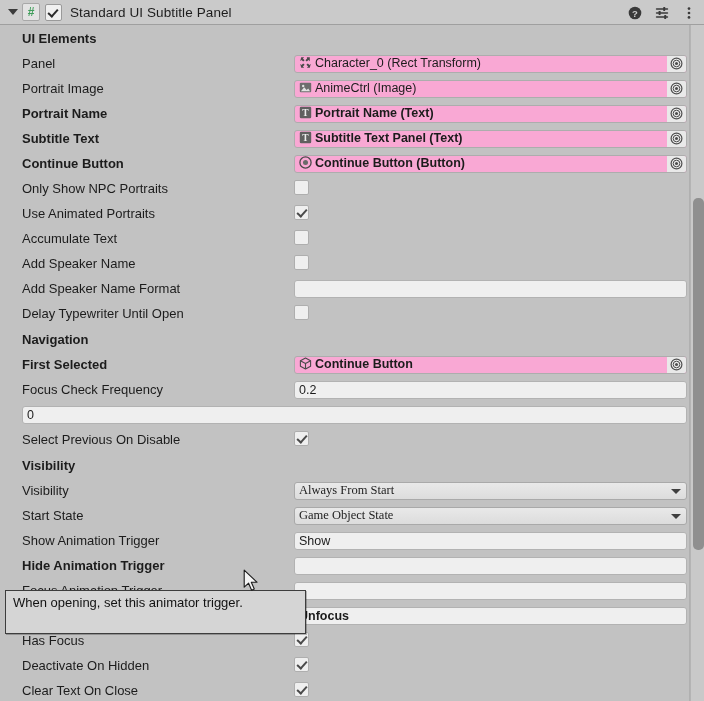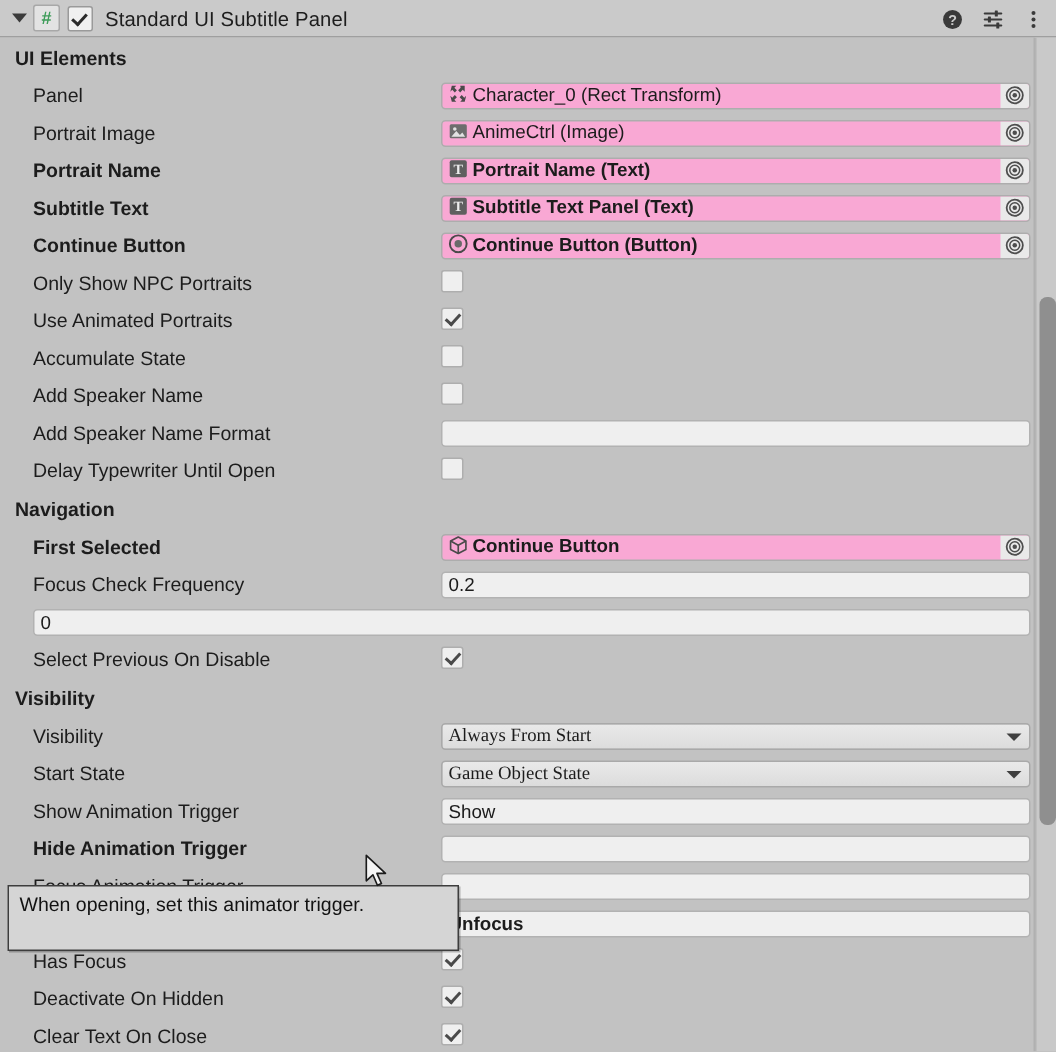--- a/index.html
+++ b/index.html
@@ -95,21 +95,21 @@
     height: 25px;
     display: flex;
     align-items: center;
     padding-left: 22px;
     box-sizing: border-box;
   }
   .section-head {
     font-size: 13px;
     font-weight: bold;
     color: #1c1c1c;
-    padding-left: 10px;
+    padding-left: 22px;
     height: 26px;
     display: flex;
     align-items: center;
   }
   .label {
     font-size: 13px;
     color: #1c1c1c;
     width: 272px;
     flex: 0 0 272px;
     white-space: nowrap;
@@ -429,21 +429,21 @@
             <div class="checkfield"></div>
           </div>
         </div>
         <div class="row">
           <div class="label">Use Animated Portraits</div>
           <div class="field" style="flex: 0 0 15px;">
             <div class="checkfield on"></div>
           </div>
         </div>
         <div class="row">
-          <div class="label">Accumulate State</div>
+          <div class="label">Accumulate Text</div>
           <div class="field" style="flex: 0 0 15px;">
             <div class="checkfield"></div>
           </div>
         </div>
         <div class="row">
           <div class="label">Add Speaker Name</div>
           <div class="field" style="flex: 0 0 15px;">
             <div class="checkfield"></div>
           </div>
         </div>

